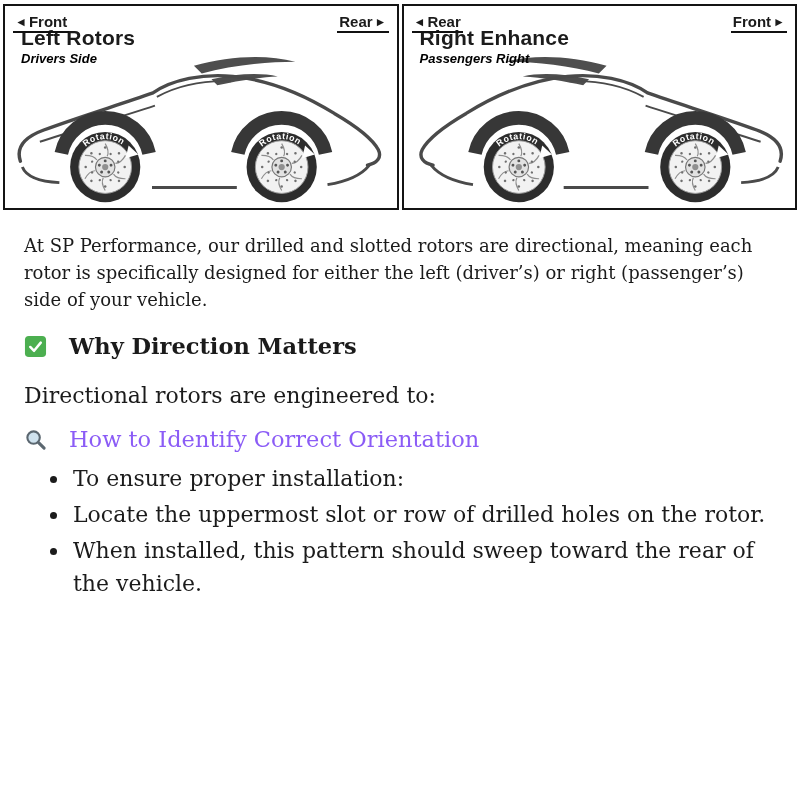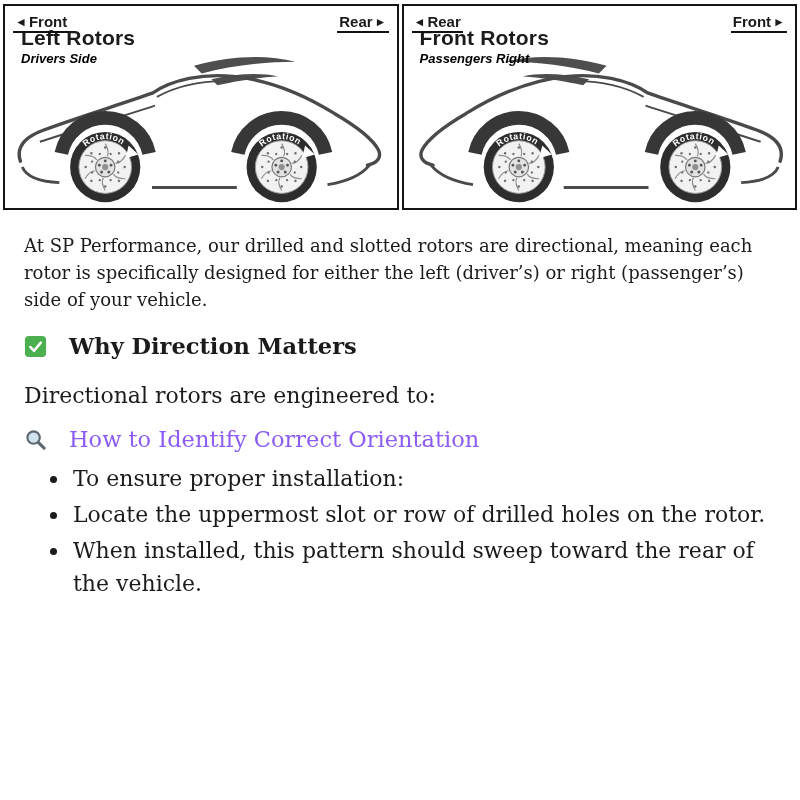--- a/index.html
+++ b/index.html
@@ -124,21 +124,21 @@
     </svg>
   </div>
 
   <div class="panel">
     <div class="panel-header">
       <div class="dir dir-left">
         <span class="tri">◄</span>
           <span>Rear</span>
       </div>
       <div class="panel-title-block">
-        <div class="panel-title">Front Rotors</div>
+        <div class="panel-title">Right Enhance</div>
         <div class="panel-subtitle">Passengers Right</div>
       </div>
       <div class="dir dir-right">
         <span>Front</span>
           <span class="tri">►</span>
       </div>
     </div>
     <svg class="car-svg" viewBox="0 0 390 160">
       <g transform="translate(390,0) scale(-1,1)">
           <use href="#carbody"></use>

